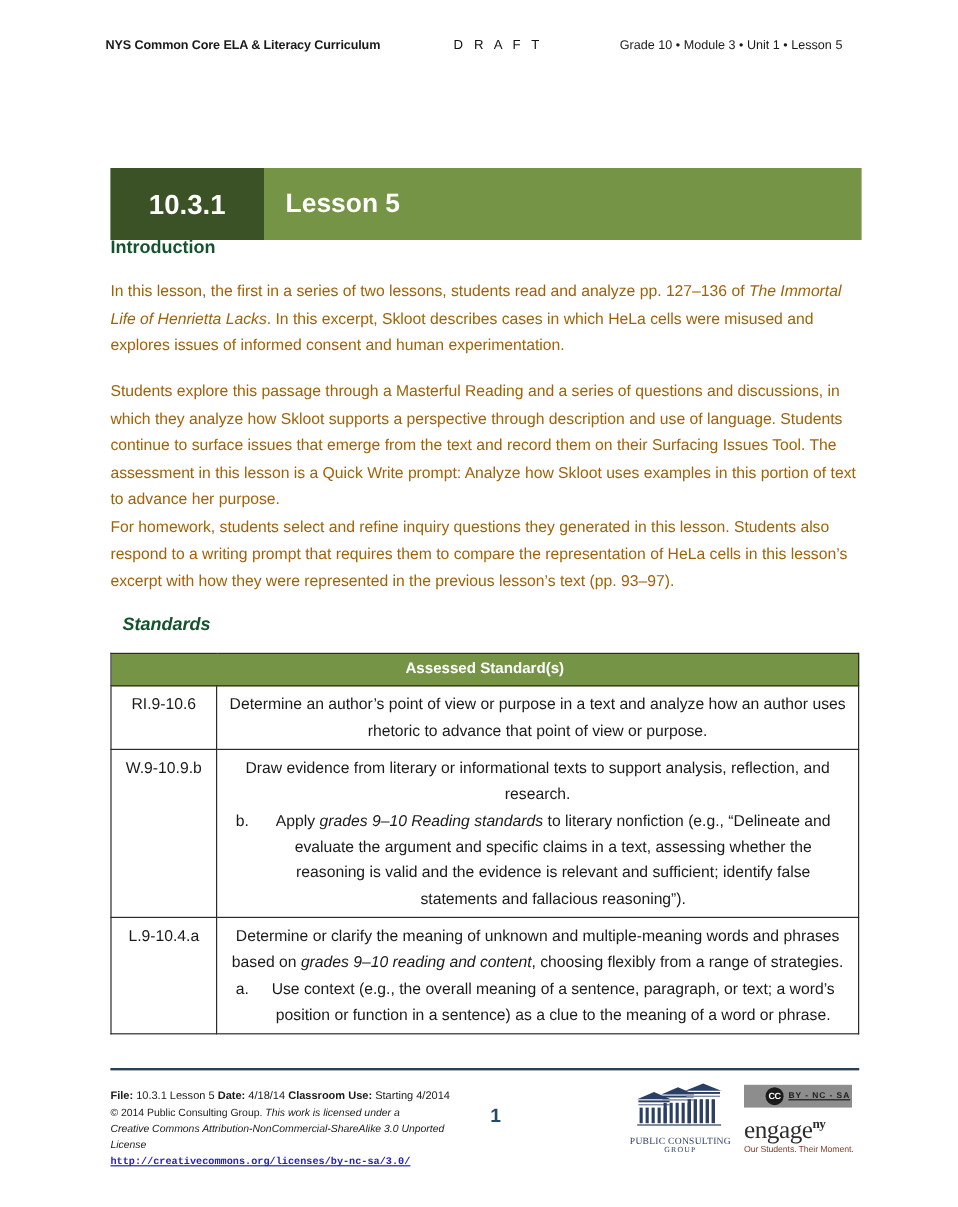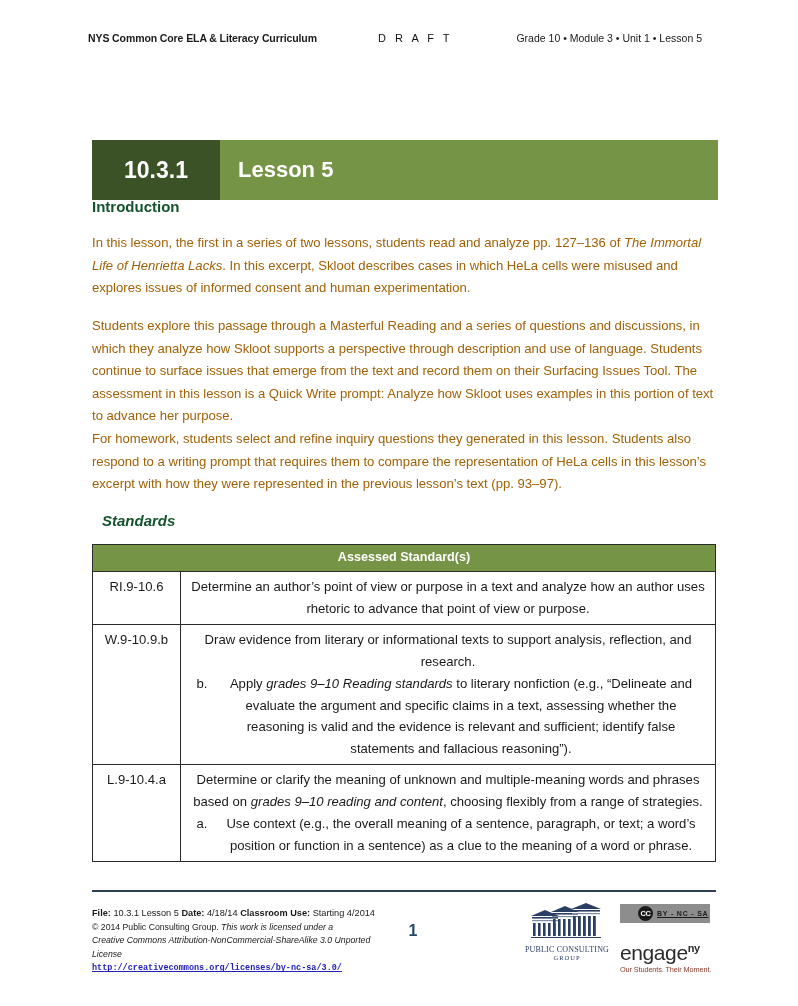--- a/index.html
+++ b/index.html
@@ -257,25 +257,25 @@
     flex: 0 0 15px;
   }
   .cc-terms {
     font-size: 7px;
     font-weight: bold;
     color: #1b1b1b;
     letter-spacing: 0.8px;
     margin-left: 4px;
   }
   .eny-word {
-    font-family: Liberation Sans, sans-serif;
+    font-family: Liberation Serif, serif;
     font-size: 21px;
     color: #2b2b2b;
     line-height: 22px;
-    margin-top: 14px;
+    margin-top: 3px;
     letter-spacing: -0.4px;
   }
   .eny-word sup {
     font-size: 11px;
     font-weight: bold;
     vertical-align: super;
   }
   .eny-tag {
     font-size: 7.3px;
     color: #8a3a2a;

